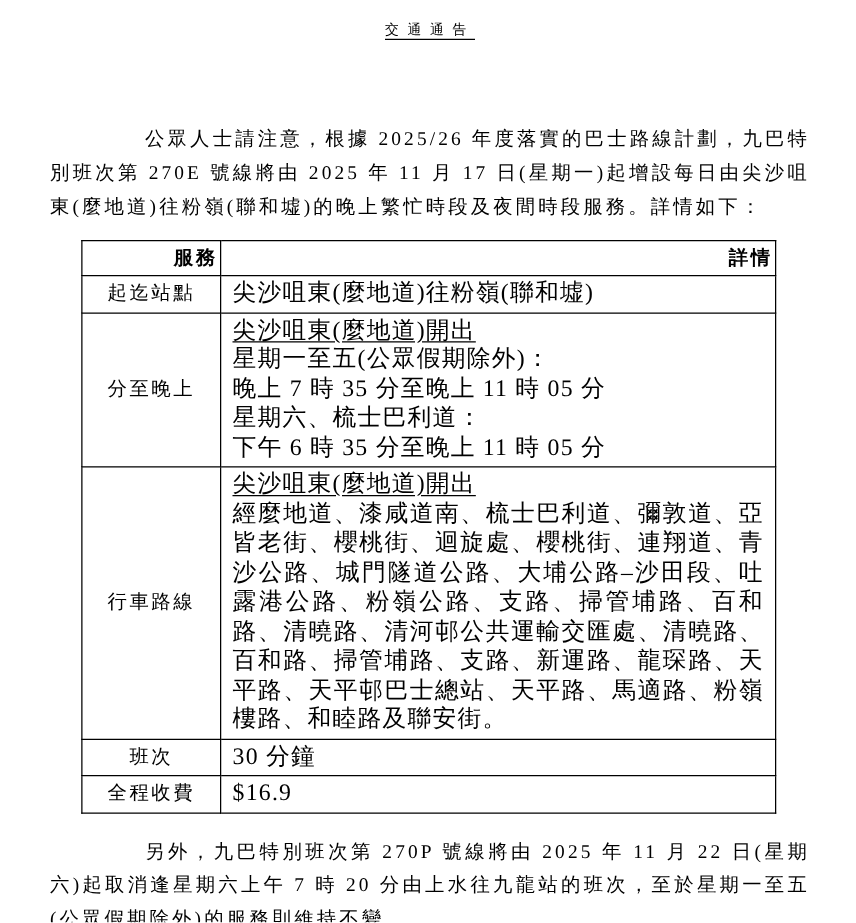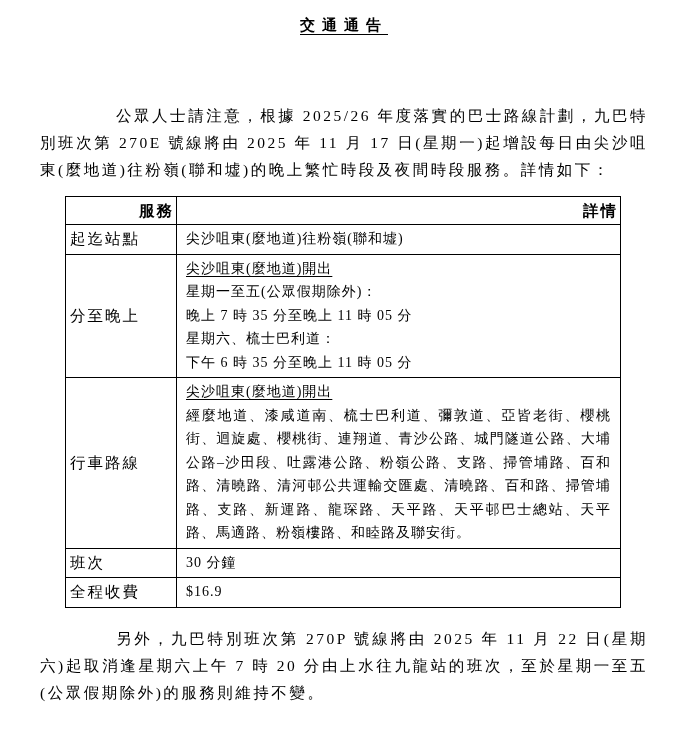--- a/index.html
+++ b/index.html
@@ -13,22 +13,22 @@
     position: relative;
     width: 685px;
     height: 738px;
     background: #ffffff;
     box-sizing: border-box;
     padding: 10px 37px 0 40px;
     overflow: hidden;
   }
   .title {
     text-align: center;
-    font-size: 15px;
-    font-weight: bold;
+    font-size: 11px;
+    font-weight: normal;
     letter-spacing: 7px;
     margin: 6px 0 0 0;
     text-decoration: underline;
     text-underline-offset: 4px;
   }
   .subtitle {
     text-align: center;
     font-size: 16px;
     font-weight: bold;
     letter-spacing: 1px;
@@ -62,29 +62,30 @@
     font-size: 15.5px;
     font-weight: bold;
     text-align: right;
     letter-spacing: 2px;
     padding: 3px 2px;
     line-height: 21px;
   }
   th.col-service { width: 111px; }
   td.label-cell {
     width: 111px;
+    text-align: center;
     vertical-align: middle;
     font-size: 15.5px;
     letter-spacing: 2px;
     padding: 2px 4px;
     line-height: 22px;
   }
   td.detail-cell {
     padding: 2px 9px 3px 9px;
-    font-size: 14px;
+    font-size: 19px;
     line-height: 23.5px;
     letter-spacing: 1px;
     text-align: justify;
     vertical-align: middle;
   }
   .detail-line { margin: 0; }
 </style>
 </head>
 <body>
 

